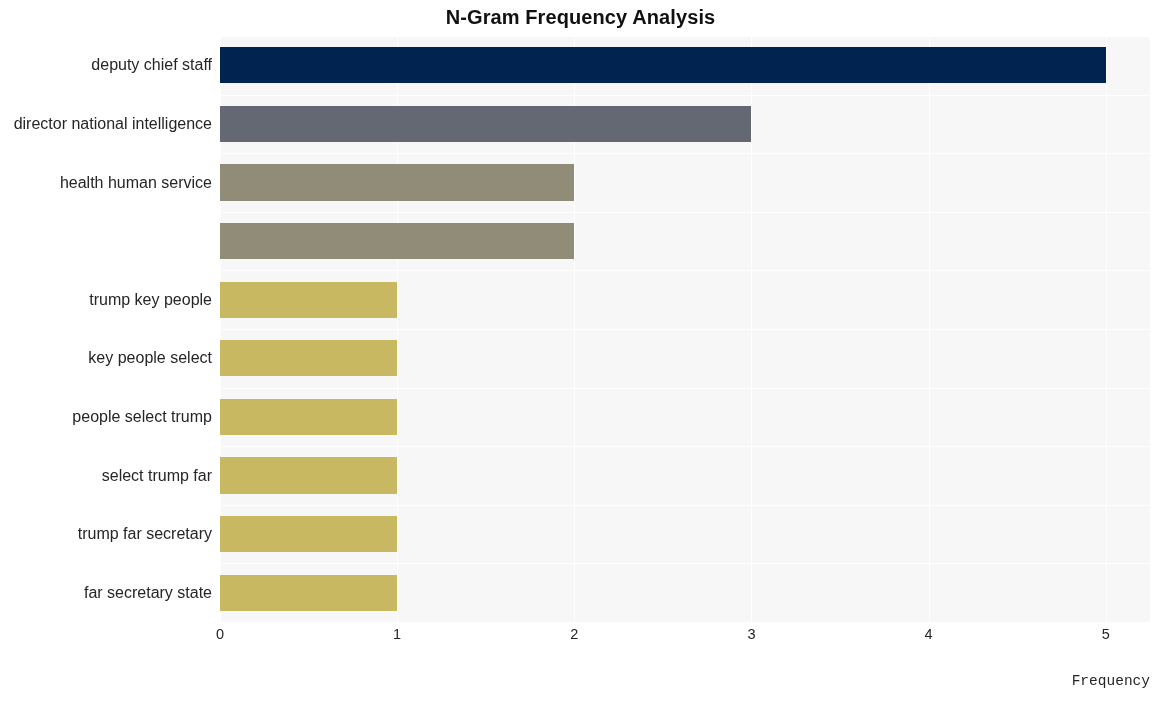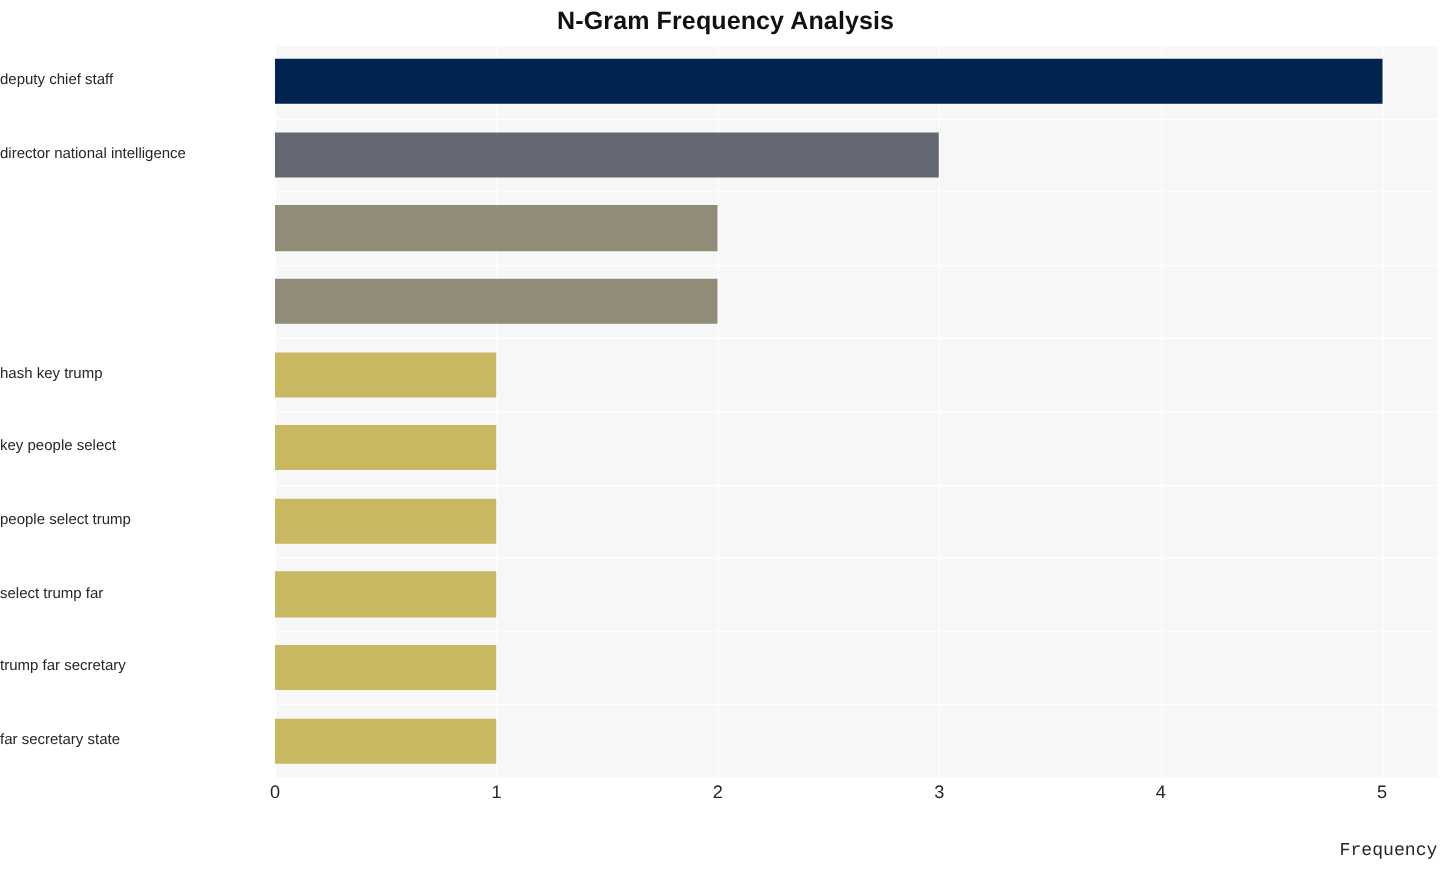--- a/index.html
+++ b/index.html
@@ -72,22 +72,22 @@
     position: absolute;
     left: 0;
     top: 36px;
     width: 212px;
     height: 586px;
   }
   .ylabel {
     position: absolute;
     right: 0;
     width: 212px;
-    text-align: left;
-    font-size: 12px;
+    text-align: right;
+    font-size: 16px;
     color: #262626;
     white-space: nowrap;
   }
   
   .xlabels {
     position: absolute;
     left: 0;
     top: 626px;
     width: 1161px;
     height: 26px;
@@ -146,21 +146,22 @@
         <div class="bar" title="people select trump: 1" style="top: 362.734px; height: 36.332px; width: 177.143px; background: rgb(200, 184, 97);"></div>
         <div class="bar" title="select trump far: 1" style="top: 421.334px; height: 36.332px; width: 177.143px; background: rgb(200, 184, 97);"></div>
         <div class="bar" title="trump far secretary: 1" style="top: 479.934px; height: 36.332px; width: 177.143px; background: rgb(200, 184, 97);"></div>
         <div class="bar" title="far secretary state: 1" style="top: 538.534px; height: 36.332px; width: 177.143px; background: rgb(200, 184, 97);"></div>
       </div>
   </div>
 
   <div class="ylabels" id="ylabels">
       <div class="ylabel" style="top: 20.3px;">deputy chief staff</div>
       <div class="ylabel" style="top: 78.9px;">director national intelligence</div>
-      <div class="ylabel" style="top: 254.7px;">hash key trump</div>
+      <div class="ylabel" style="top: 137.5px;">health human service</div>
+      <div class="ylabel" style="top: 254.7px;">trump key people</div>
       <div class="ylabel" style="top: 313.3px;">key people select</div>
       <div class="ylabel" style="top: 371.9px; padding-left: 30px;">people select trump</div>
       <div class="ylabel" style="top: 430.5px;">select trump far</div>
       <div class="ylabel" style="top: 489.1px;">trump far secretary</div>
       <div class="ylabel" style="top: 547.7px;">far secretary state</div>
     </div>
 
   <div class="xlabels" id="xlabels">
       <div class="xlabel" style="left: 220px;">0</div>
       <div class="xlabel" style="left: 397.143px;">1</div>

